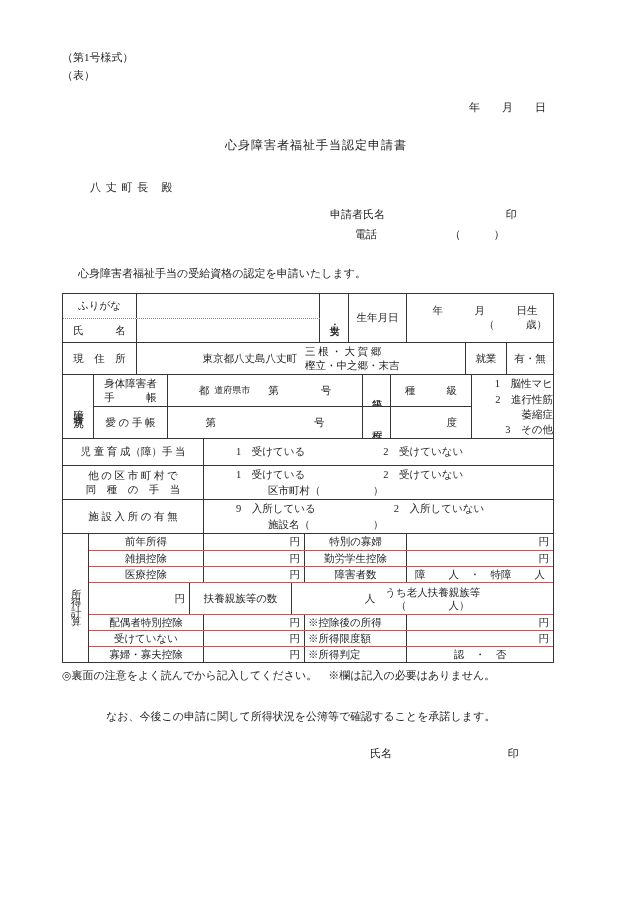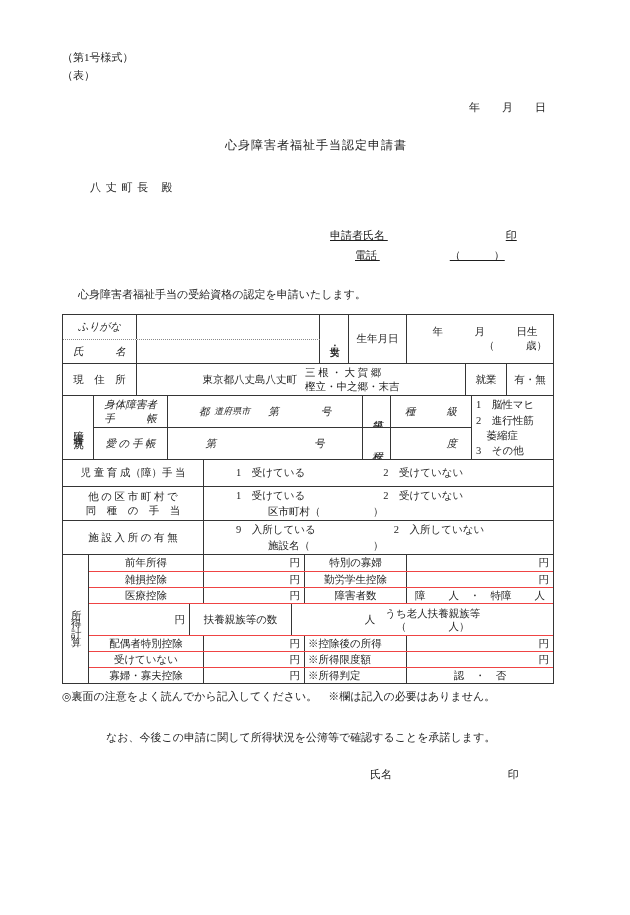--- a/index.html
+++ b/index.html
@@ -6,38 +6,38 @@
   body{
     width:630px;height:915px;background:#ffffff;color:#1e1e1e;
     font-family:"Liberation Serif","DejaVu Serif",serif;
     font-size:11px;overflow:hidden;
   }
   .page{padding:48px 60px 0 62px;box-sizing:border-box;}
   .small-line{line-height:1.65;}
   .date-line{text-align:right;padding-right:24px;margin-top:16px;}
   .title{text-align:center;margin-top:22px;font-size:12px;letter-spacing:1px;}
   .addressee{margin-top:26px;margin-left:28px;letter-spacing:1px;}
-  .applicant{margin-top:30px;margin-left:268px;line-height:20px;text-decoration:underline;}
+  .applicant{margin-top:9px;margin-left:268px;line-height:20px;}
   .seal-gap{margin-left:118px;}
   .phone-ln{margin-left:25px;}
   .paren-gap{margin-left:70px;}
   .intro{margin-top:22px;margin-left:16px;}
   .note{margin-top:5px;}
   .consent{margin-top:26px;margin-left:44px;}
   .sig{margin-top:22px;margin-left:308px;}
   .sig-gap{margin-left:113px;}
 
   
   .tbl{width:492px;border:1.5px solid #353535;margin-top:12px;font-size:10.5px;box-sizing:border-box;}
   .r{display:flex;box-sizing:border-box;align-items:stretch;}
   .r + .r{border-top:1px solid #353535;}
   .c{border-right:1px solid #353535;box-sizing:border-box;display:flex;
      align-items:center;justify-content:center;overflow:hidden;}
   .nbr{border-right:none;}
-  .sub{display:flex;flex:1;box-sizing:border-box;font-style:italic;}
+  .sub{display:flex;flex:1;box-sizing:border-box;}
   .sub + .sub{border-top:1px solid #353535;}
   .dot + .sub{border-top:none;}
   .dot{border-bottom:1px dotted #8a8a8a;}
   .colAB{width:257px;display:flex;flex-direction:column;box-sizing:border-box;}
   .midcol{flex:1;display:flex;flex-direction:column;box-sizing:border-box;}
   .inc{flex:1;display:flex;flex-direction:column;box-sizing:border-box;}
   .irow{display:flex;height:16px;box-sizing:border-box;}
   .irow + .irow{border-top:1px solid #ef4444;}
   .irow.tall{height:32px;}
   .vw{writing-mode:vertical-rl;text-orientation:upright;line-height:1;}
@@ -48,21 +48,21 @@
   .w31{width:31px;}.w81{width:81px;}.w26{width:26px;}.w115{width:115px;}
   .w101{width:101px;}.w102{width:102px;}
   .f1{flex:1;}
   .twoline{flex-direction:column;line-height:1.35;}
   .stack{display:flex;font-size:9px;line-height:1.1;text-align:right;}
   .birth-l1{text-align:center;padding-left:10px;line-height:1.4;}
   .birth-l2{text-align:right;padding-right:6px;line-height:1.4;}
   .bcol{flex-direction:column;justify-content:center;align-items:stretch;}
   .addr{gap:8px;}
   .addr-opts{display:flex;flex-direction:column;line-height:1.35;text-align:left;}
-  .types{flex-direction:column;align-items:flex-start;justify-content:center;
+  .types{flex-direction:column;align-items:flex-end;justify-content:center;
          padding-left:4px;line-height:1.45;font-size:10.5px;}
   .optline{justify-content:flex-start;padding-left:32px;}
   .opt2{margin-left:78px;}
   .optcol{flex-direction:column;align-items:stretch;justify-content:center;line-height:1.5;}
   .optrow1{display:flex;padding-left:32px;}
   .optrow2{padding-left:64px;}
   .iamt{justify-content:flex-end;padding-right:4px;}
   .lft{justify-content:flex-start;padding-left:3px;}
   .spread{justify-content:space-between;padding:0 8px;}
   .spread2{justify-content:space-between;padding:0 14px;}

